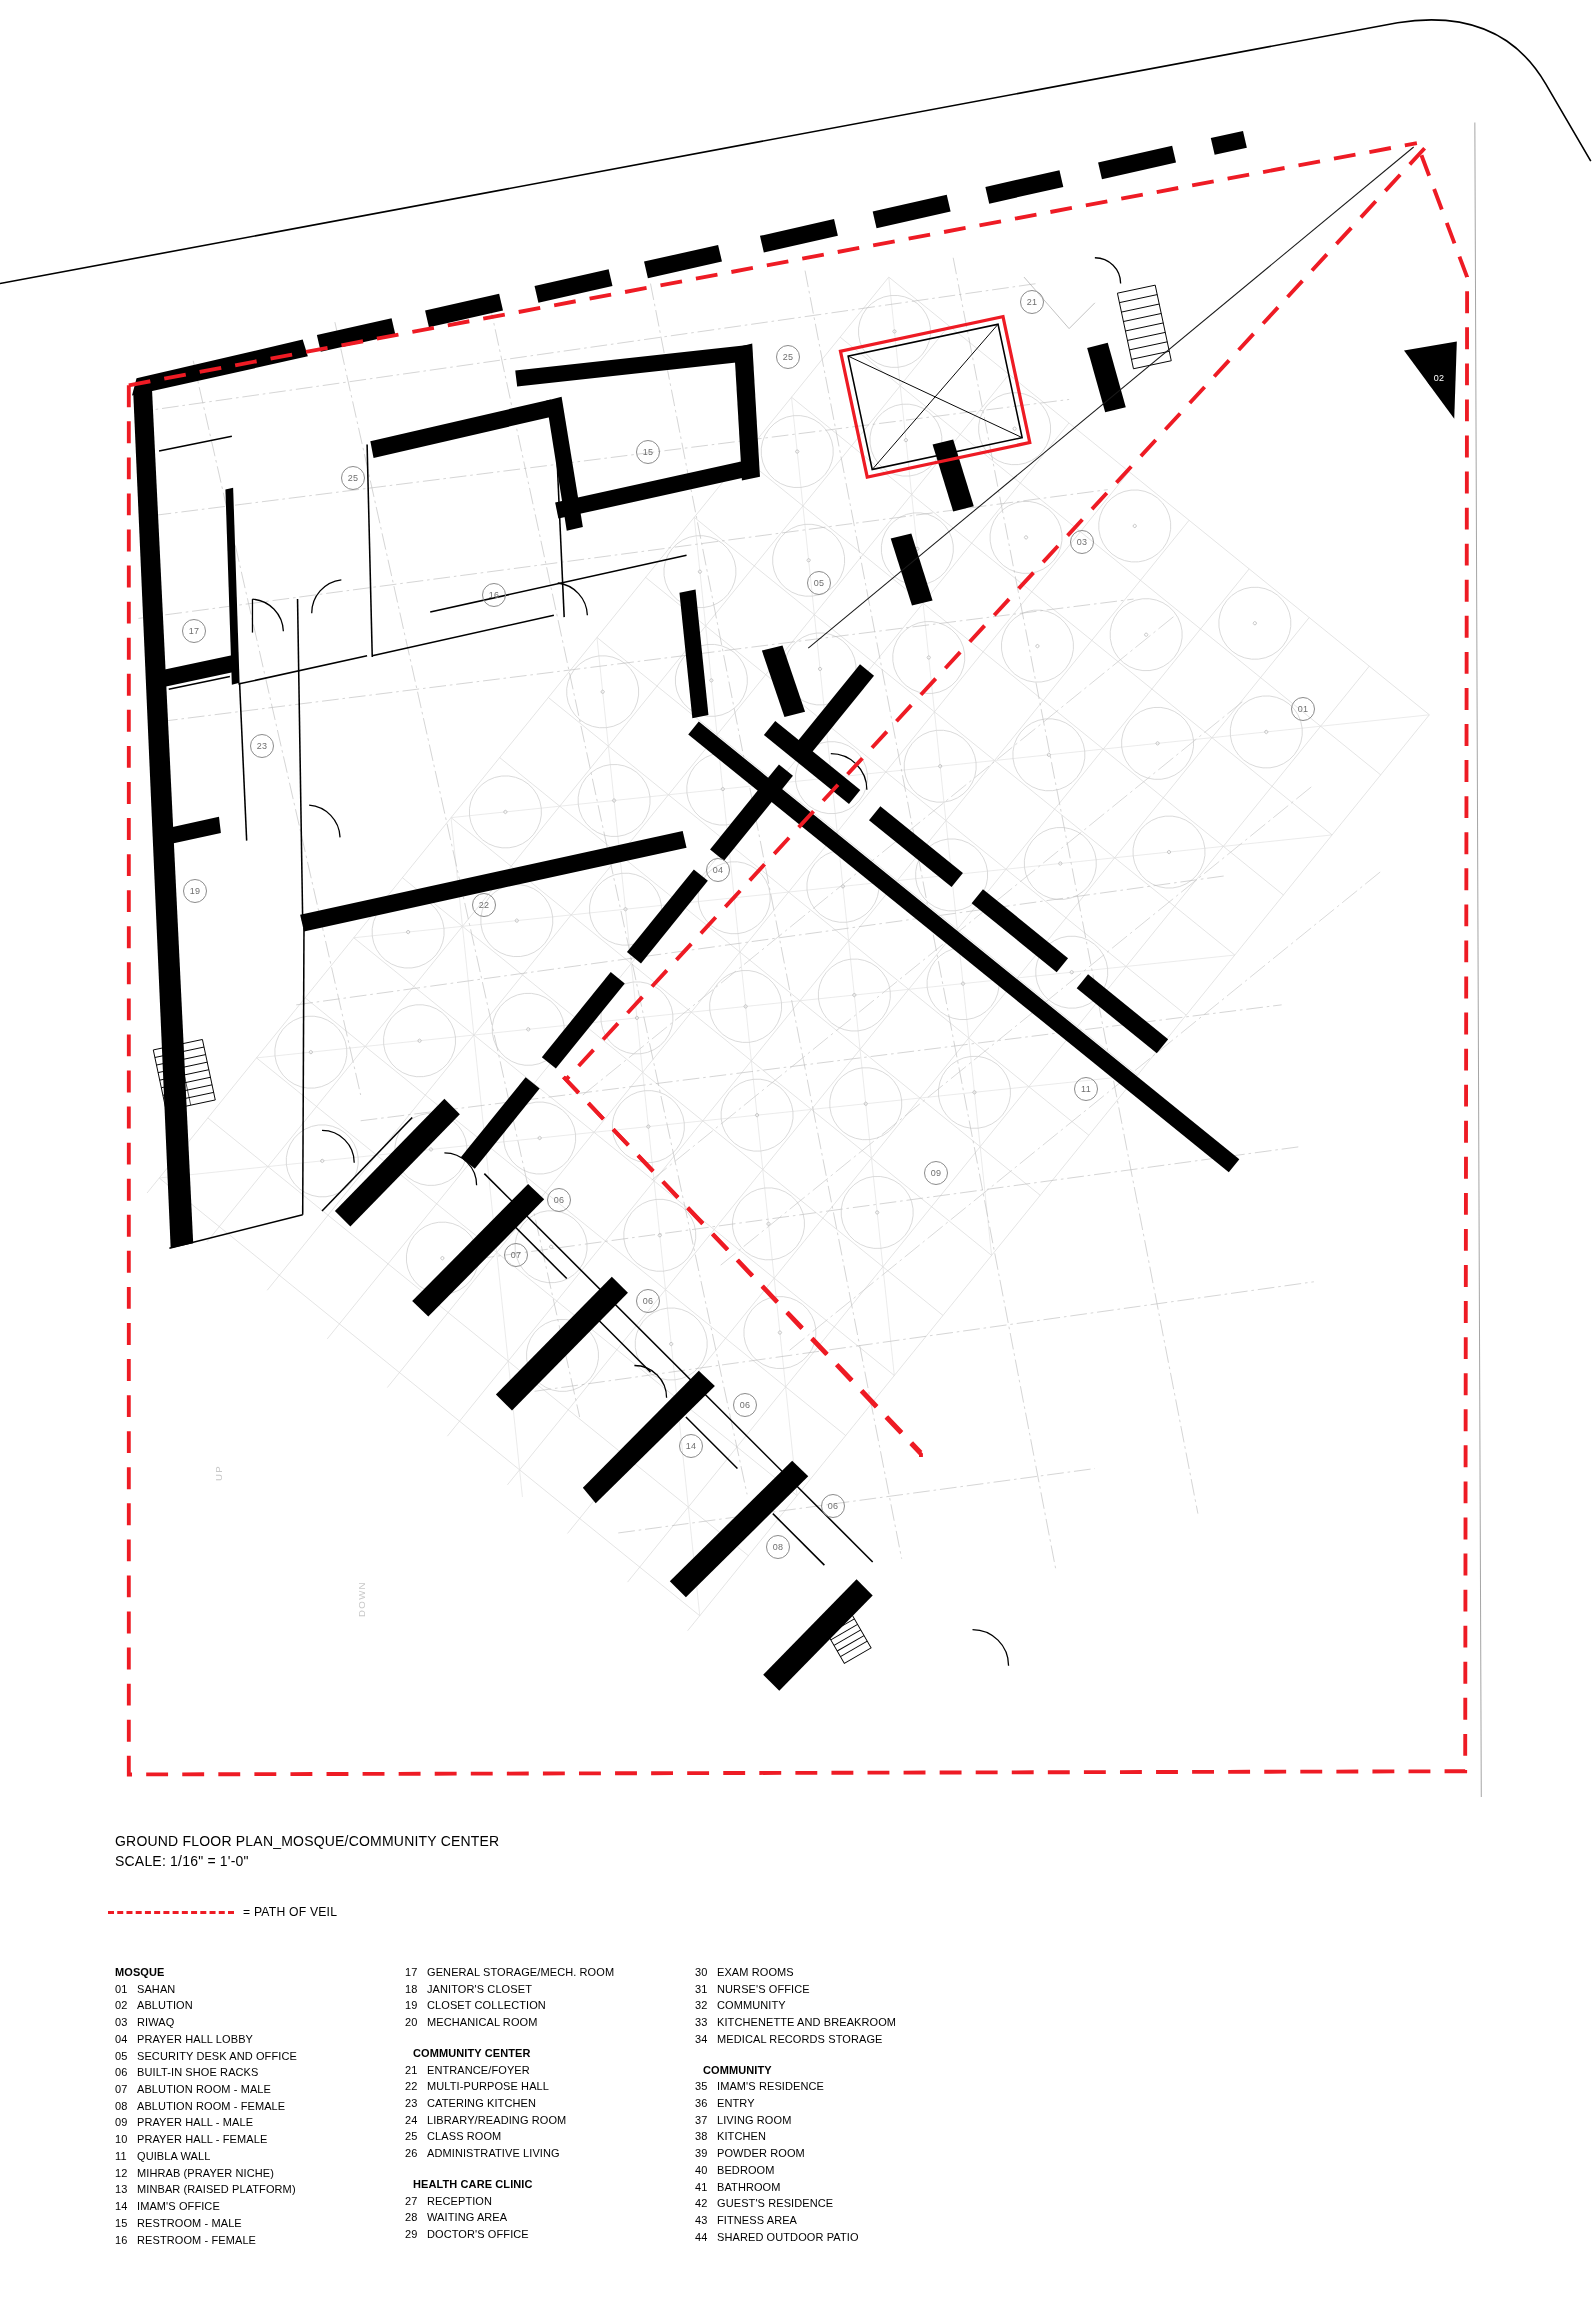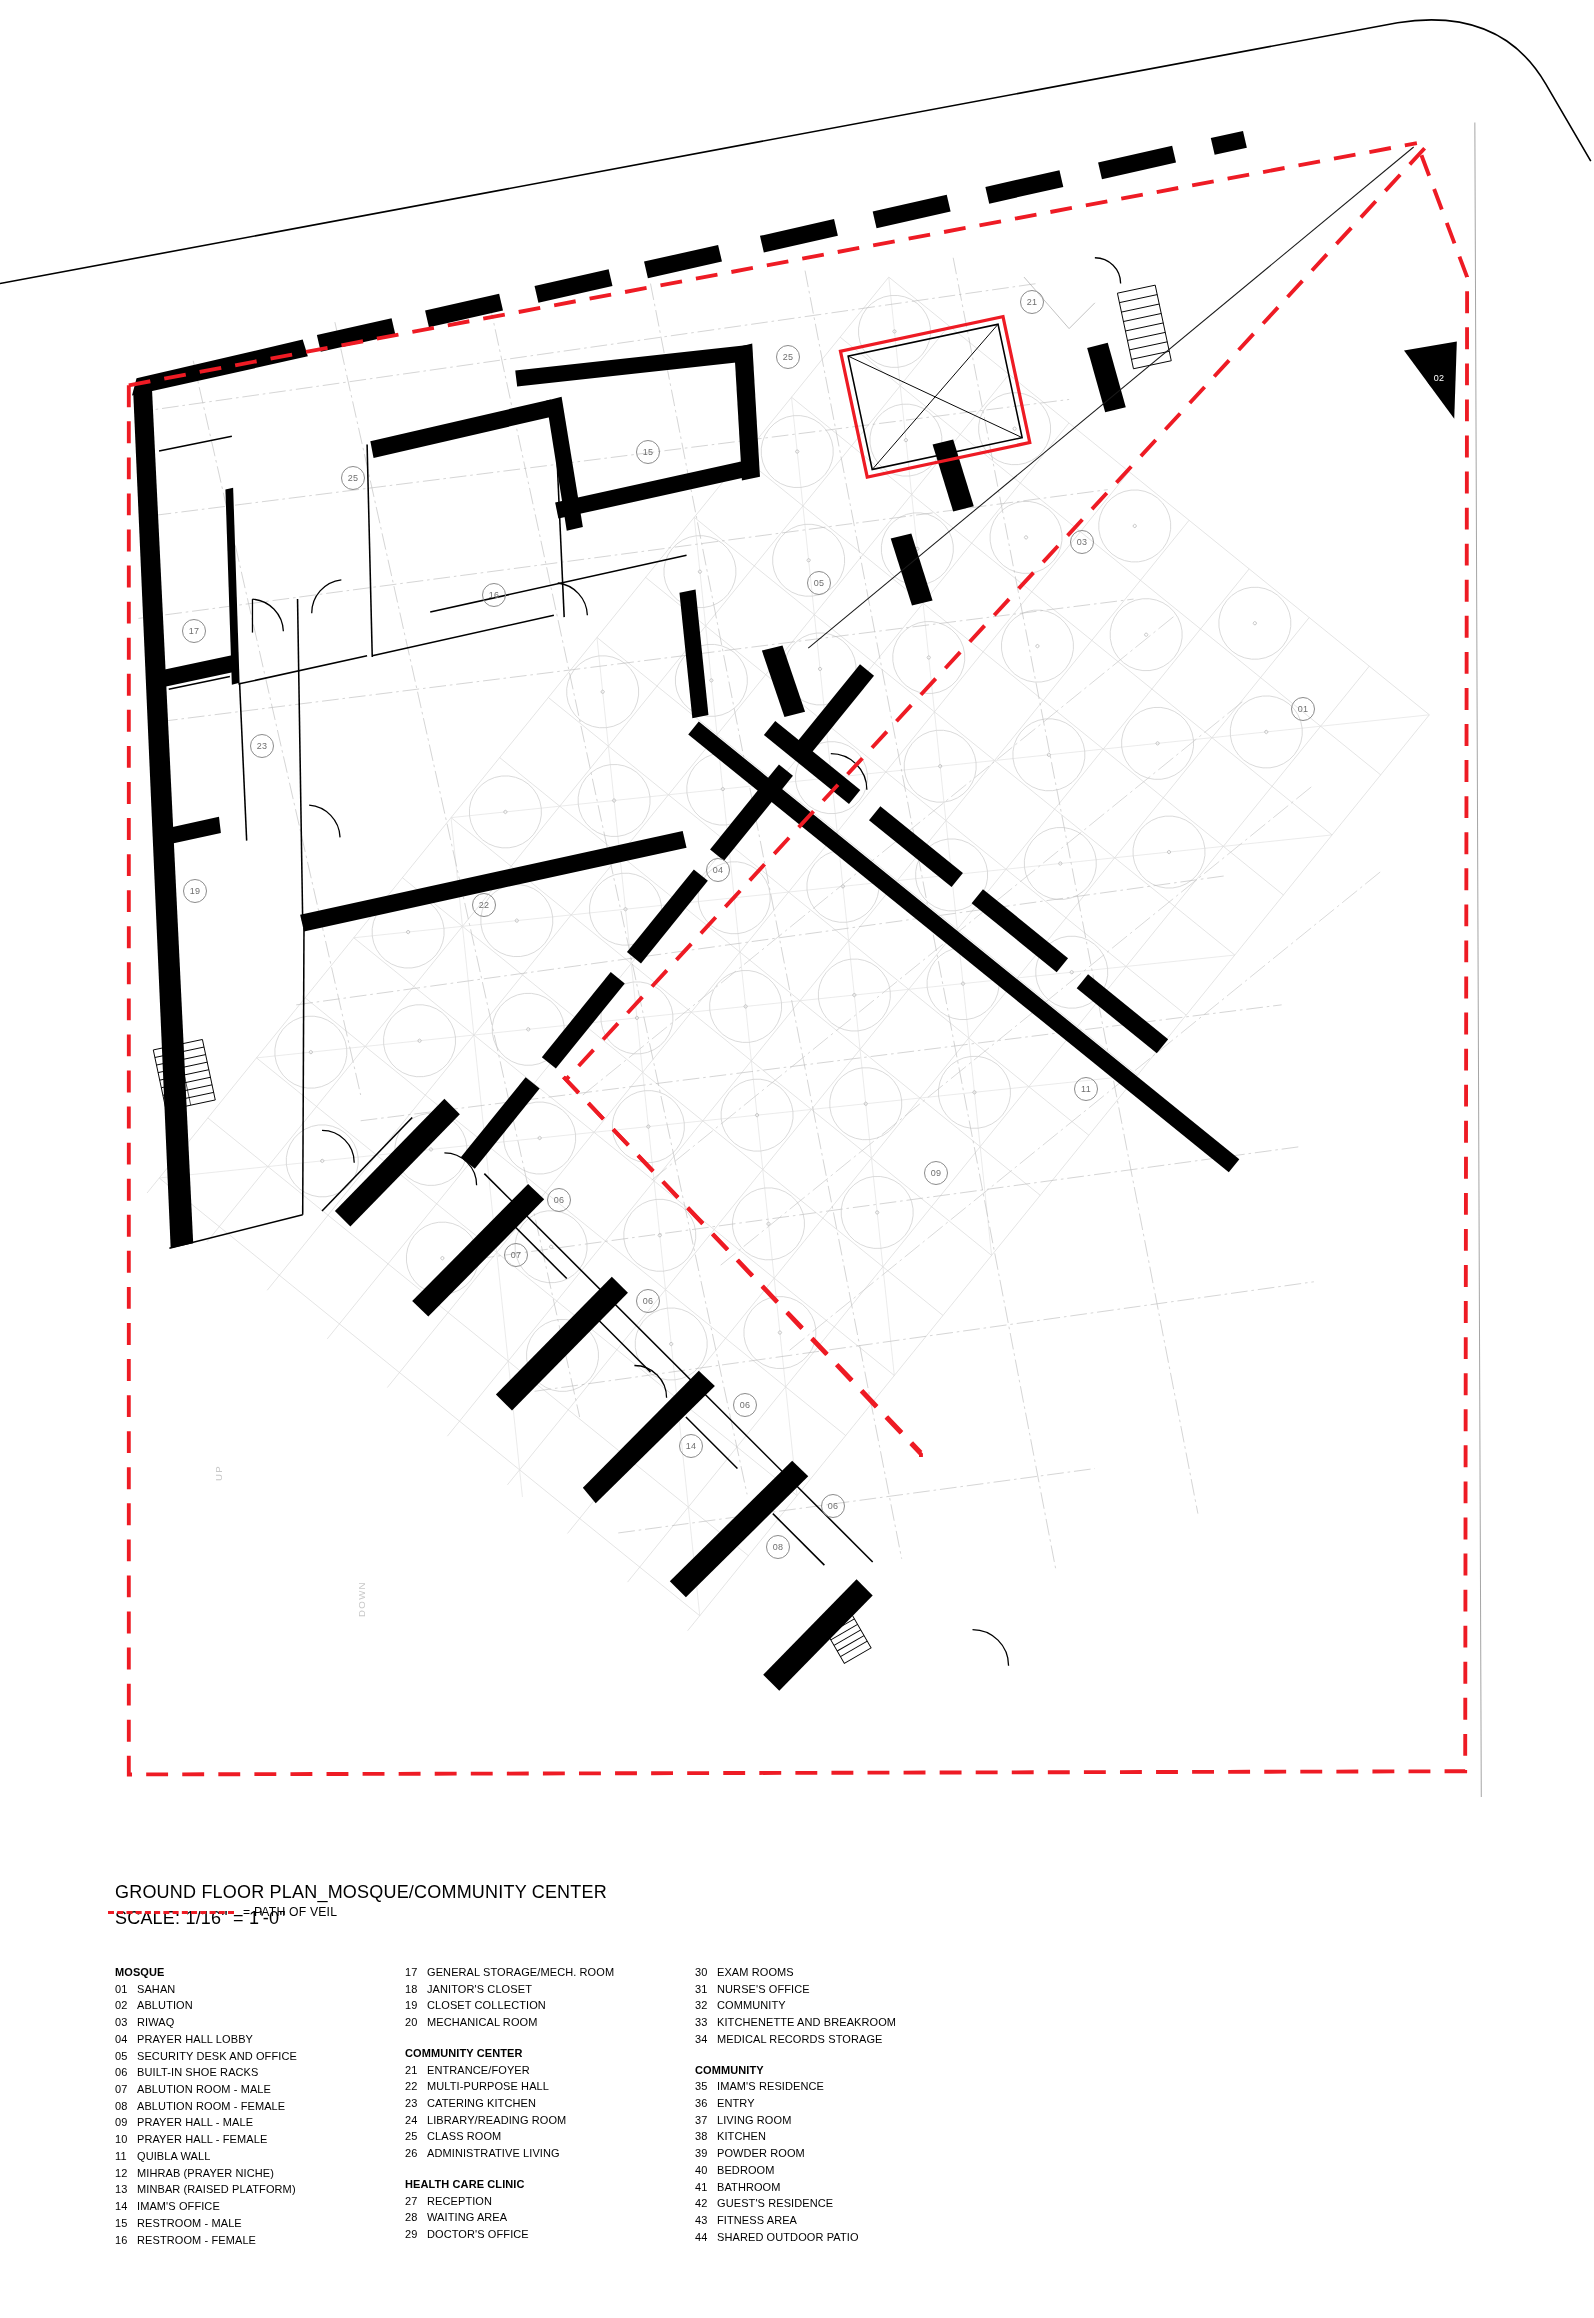--- a/index.html
+++ b/index.html
@@ -32,24 +32,23 @@
     position: absolute;
     left: 0; top: 0;
   }
 
   
   #title-block {
     position: absolute;
     left: 115px;
     top: 1832px;
     width: 708px;
-    font-size: 18px;
+    font-size: 14px;
     line-height: 1.42;
     letter-spacing: 0.2px;
-    margin-top: 48px;
   }
   #title-block div { white-space: nowrap; }
 
   
   #veil-legend {
     position: absolute;
     left: 108px;
     top: 1905px;
     display: flex;
     align-items: center;
@@ -78,21 +77,21 @@
     font-size: 11px;
     line-height: 1.52;
     letter-spacing: 0.1px;
   }
   #schedule .col { width: 290px; }
   #schedule .col:nth-child(3) { width: 271px; }
   .grp-title {
     white-space: nowrap;
     font-weight: bold;
   }
-  .grp-title.spaced { margin-top: 14px; }
+  .grp-title.spaced { margin-top: 14px; margin-left: 8px; }
   .sched-row {
     display: flex;
     white-space: nowrap;
   }
   .sched-num {
     width: 22px;
     flex: 0 0 22px;
   }
   .sched-name { flex: 1 1 auto; }
 

